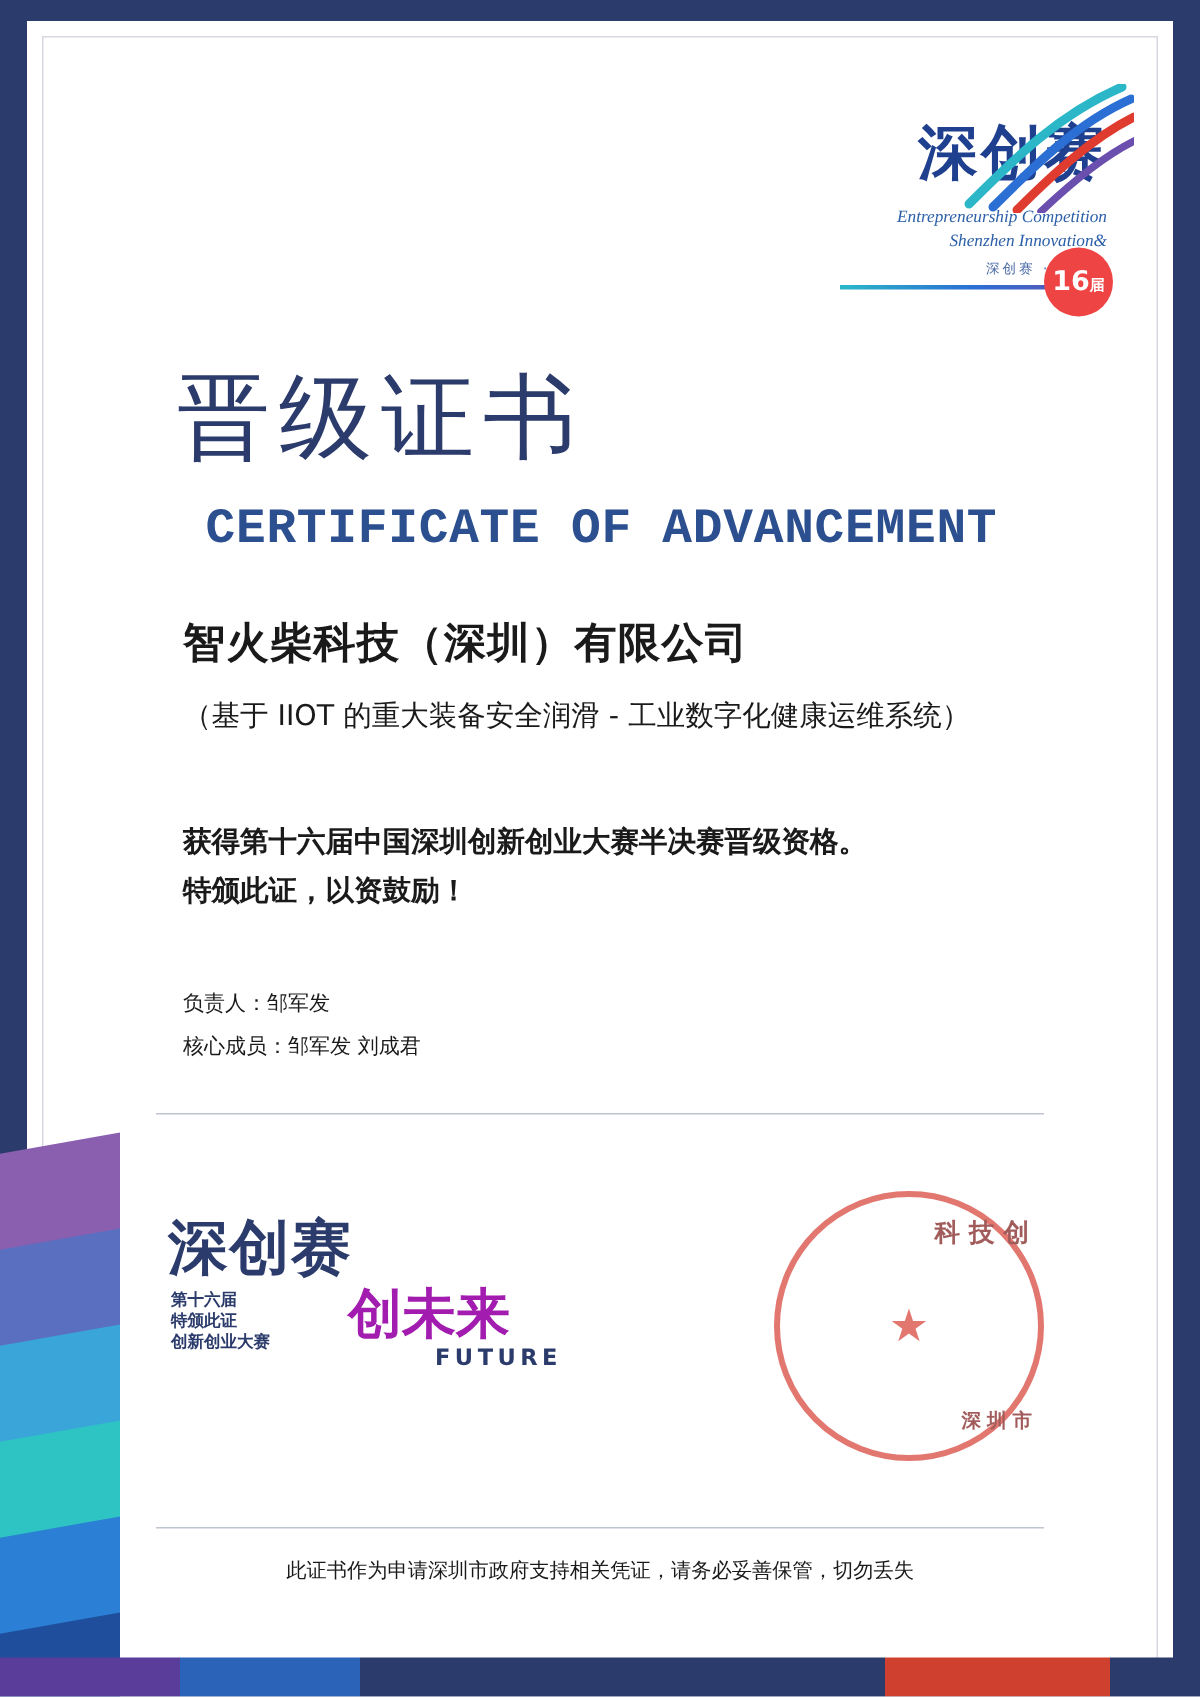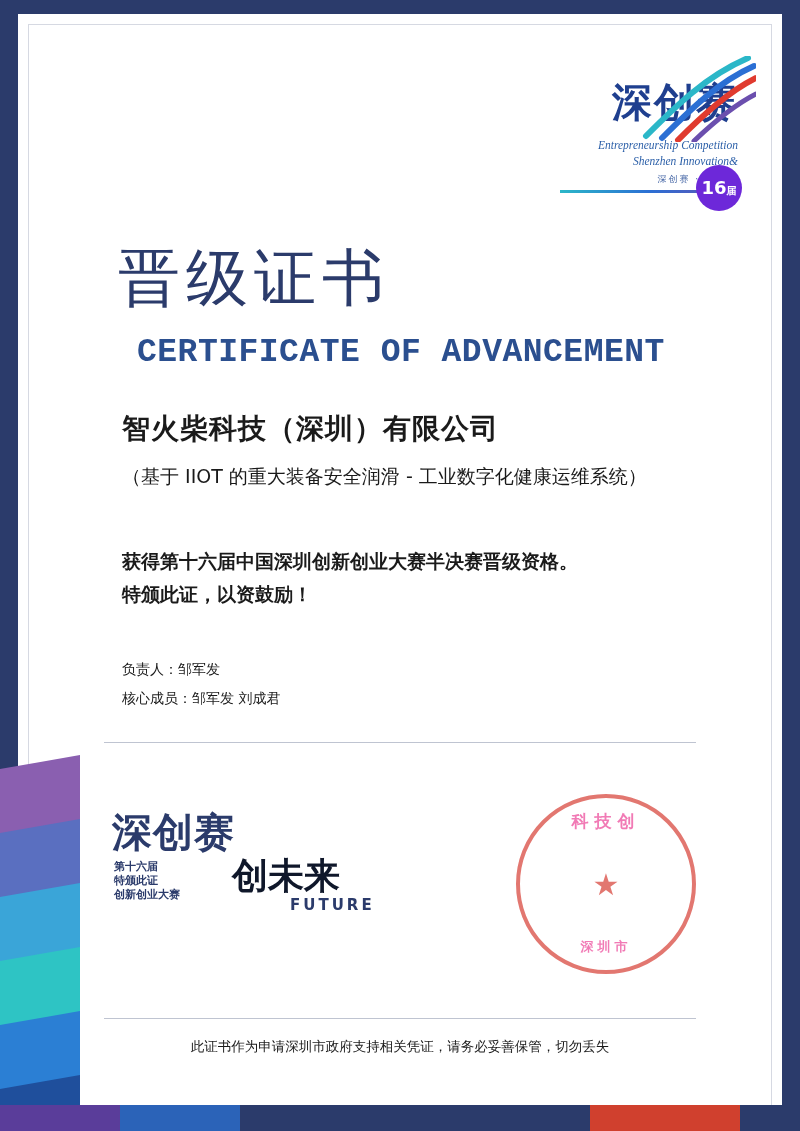--- a/index.html
+++ b/index.html
@@ -124,21 +124,21 @@
     height: 86px;
     pointer-events: none;
   }
   .logo-badge {
     position: absolute;
     right: -4px;
     bottom: -18px;
     width: 46px;
     height: 46px;
     border-radius: 50%;
-    background: #6d28d9;
+    background: #ef4444;
     color: #fff;
     font-size: 18px;
     font-weight: bold;
     line-height: 46px;
     text-align: center;
     font-family: "DejaVu Sans", sans-serif;
   }
   .logo-badge small { font-size: 10px; }
   .logo-en {
     margin-top: 16px;
@@ -261,21 +261,21 @@
     color: #2b3b6b;
     font-weight: bold;
     font-family: "DejaVu Sans", sans-serif;
   }
   .emblem-future {
     position: absolute;
     left: 120px;
     top: 40px;
     font-size: 36px;
     font-weight: bold;
-    color: #0f172a;
+    color: #a21caf;
     font-family: "DejaVu Sans", sans-serif;
   }
   .emblem-future-en {
     position: absolute;
     left: 178px;
     top: 84px;
     font-size: 15px;
     font-weight: bold;
     letter-spacing: 3px;
     color: #2b3b6b;
@@ -316,22 +316,22 @@
     position: absolute;
     left: 50%;
     top: 50%;
     transform: translate(-50%,-50%);
     color: #d8433a;
     font-size: 30px;
   }
   .seal-text-top, .seal-text-bottom {
     position: absolute;
     left: 0; right: 0;
-    text-align: center;
-    color: #ec4899;
+    text-align: right;
+    color: #7f1d1d;
     font-weight: bold;
     font-family: "DejaVu Sans", sans-serif;
   }
   .seal-text-top { top: 12px; font-size: 17px; letter-spacing: 6px; }
   .seal-text-bottom { bottom: 14px; font-size: 13px; letter-spacing: 4px; }
 
   
   .footer-rule {
     position: absolute;
     left: 104px;

